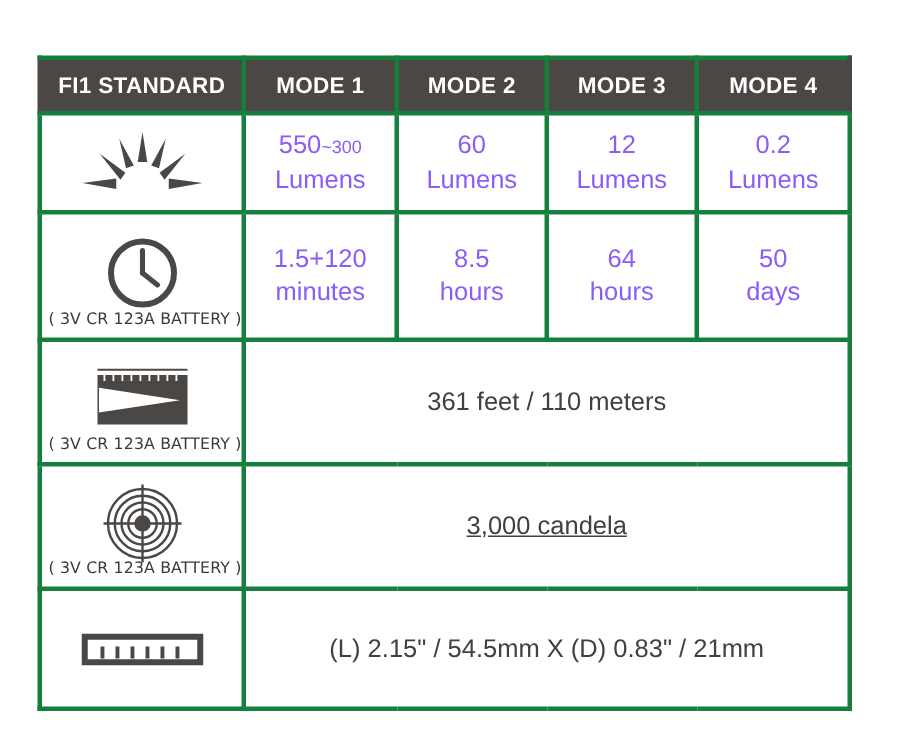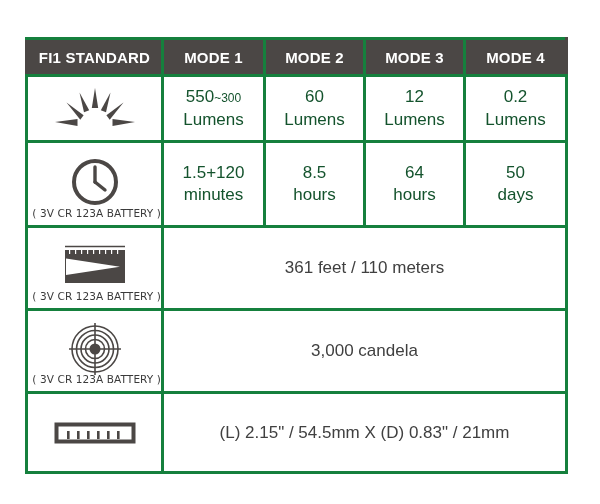--- a/index.html
+++ b/index.html
@@ -55,21 +55,21 @@
   
   col.c-label { width: 136px; }
   col.c-m1    { width: 102px; }
   col.c-m2    { width: 100px; }
   col.c-m3    { width: 100px; }
   col.c-m4    { width: 102px; }
 
   
   td.value {
     font-size: 17px;
-    color: #14532d;
+    color: #8b5cf6;
     line-height: 1.32;
   }
   td.value .sub {
     font-size: 12px;
   }
   td.wide {
     font-size: 17px;
     color: #404040;
   }
 
@@ -97,21 +97,21 @@
     right: 0;
     bottom: 6px;
     text-align: right;
     font-family: "DejaVu Sans", sans-serif;
   }
 
   
   tr.r-lumens td { height: 63px; }
   tr.r-runtime td { height: 82px; }
   tr.r-beam td { height: 80px; }
-  tr.r-candela td { height: 80px; }
+  tr.r-candela td { height: 80px; text-decoration: underline; }
   tr.r-dims td { height: 77px; }
 </style>
 </head>
 <body>
 
 <div class="sheet">
   <table class="spec">
     <colgroup>
       <col class="c-label">
       <col class="c-m1">

